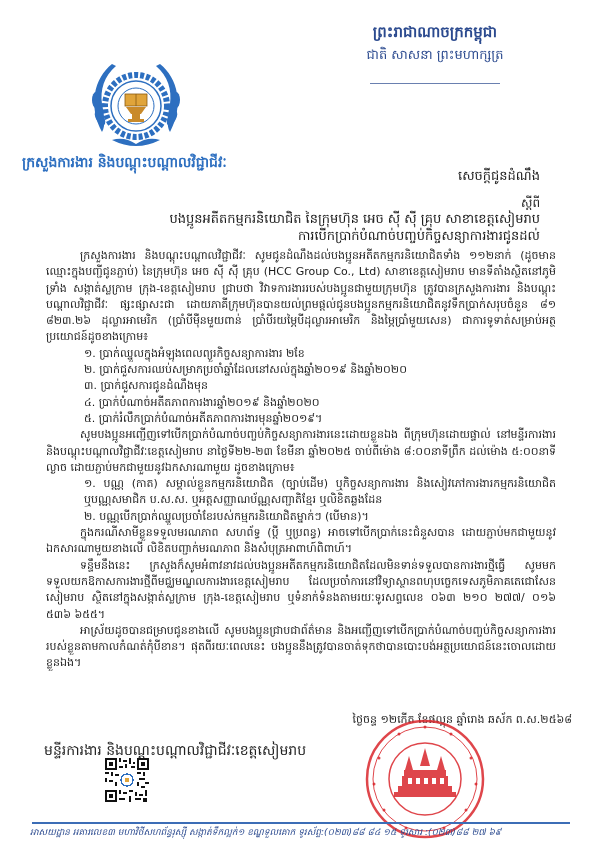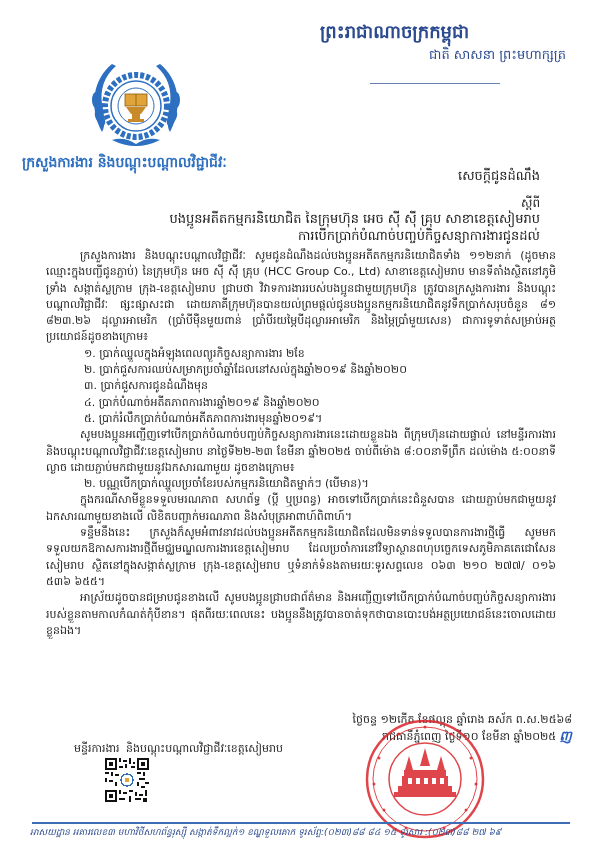--- a/index.html
+++ b/index.html
@@ -1,41 +1,41 @@
 <!DOCTYPE html>
 <html><head>
 <meta charset="utf-8">
 <style>
   html, body { margin:0; padding:0; background:#ffffff; }
   body { width:600px; height:848px; position:relative; overflow:hidden;
          font-family: "DejaVu Sans", sans-serif; color:#1a1a1a; }
   .abs { position:absolute; }
-  .kingdom { left:320px; top:22px; width:230px; text-align:left; color:#2b4a8f;
-             font-weight:bold; font-size:18px; line-height:20px; white-space:nowrap; }
-  .motto { left:336px; top:46px; width:230px; text-align:right; color:#2b4a8f;
+  .kingdom { left:320px; top:22px; width:230px; text-align:center; color:#2b4a8f;
+             font-weight:bold; font-size:15px; line-height:20px; white-space:nowrap; }
+  .motto { left:320px; top:46px; width:230px; text-align:center; color:#2b4a8f;
            font-size:13px; line-height:18px; white-space:nowrap; }
   .motto-rule { left:370px; top:83px; width:130px; height:1px; background:#2b4a8f; opacity:.7; }
   .logo { left:82px; top:56px; width:108px; height:100px; }
   .ministry { left:22px; top:153px; color:#2d6fc0; font-weight:bold; font-size:14px;
               line-height:18px; white-space:nowrap; }
   .title-block { left:60px; top:168px; width:480px; text-align:right; font-weight:normal;
                  color:#1a1a1a; }
   .title-block div { white-space:nowrap; }
   .t1 { font-size:13px; line-height:16px; }
   .t2 { font-size:12px; line-height:14px;margin-top:12px; }
   .t3 { font-size:13px; line-height:17px; }
   .body { left:46px; width:510px; font-size:11px; line-height:16.3px; text-align:justify; }
   .body p { margin:0; }
   .indent { text-indent:34px; }
   .list { margin:0; padding:0; list-style:none; }
   .list li { padding-left:38px; line-height:16.3px; }
   .b { font-weight:normal; }
   .date-block { left:332px; top:712px; width:240px; text-align:right; font-size:11px; line-height:16px; }
   .sig-mark { color:#2b5fc4; font-style:italic; font-weight:bold; font-size:13px; }
-  .dept { left:74px; top:741px; font-size:11px; white-space:nowrap; color:#222;font-family:Liberation Mono, monospace; }
+  .dept { left:44px; top:741px; font-size:14px; white-space:nowrap; color:#222; }
   .qr { left:105px; top:758px; width:44px; height:44px; }
   .seal { left:364px; top:718px; width:122px; height:122px; }
   .footer-rule { left:32px; top:822px; width:538px; height:1.5px; background:#3c6db6; }
   .footer { left:30px; top:826px; width:540px; text-align:left; font-size:9px; font-style:italic;
             color:#2b4a8f; white-space:nowrap; }
 </style>
 </head>
 <body>
 
 <div class="abs kingdom">ព្រះរាជាណាចក្រកម្ពុជា</div>
@@ -85,33 +85,30 @@
     <li>១. ប្រាក់ឈ្នួលក្នុងអំឡុងពេលព្យួរកិច្ចសន្យាការងារ ២ខែ</li>
     <li>២. ប្រាក់ជួសការឈប់សម្រាកប្រចាំឆ្នាំដែលនៅសល់ក្នុងឆ្នាំ២០១៩ និងឆ្នាំ២០២០</li>
     <li>៣. ប្រាក់ជួសការជូនដំណឹងមុន</li>
     <li>៤. ប្រាក់បំណាច់អតីតភាពការងារឆ្នាំ២០១៩ និងឆ្នាំ២០២០</li>
     <li>៥. ប្រាក់រំលឹកប្រាក់បំណាច់អតីតភាពការងារមុនឆ្នាំ២០១៩។</li>
   </ul>
   <p class="indent">
     <span>សូមបងប្អូនអញ្ជើញទៅបើកប្រាក់បំណាច់បញ្ចប់កិច្ចសន្យាការងារនេះដោយខ្លួនឯង ពីក្រុមហ៊ុនដោយផ្ទាល់ </span><span class="b">នៅមន្ទីរការងារ និងបណ្តុះបណ្តាលវិជ្ជាជីវៈខេត្តសៀមរាប នាថ្ងៃទី២២-២៣ ខែមីនា ឆ្នាំ២០២៥ ចាប់ពីម៉ោង ៨:០០នាទីព្រឹក ដល់ម៉ោង ៥:០០នាទីល្ងាច</span><span> ដោយភ្ជាប់មកជាមួយនូវឯកសារណាមួយ ដូចខាងក្រោម៖</span>
   </p>
   <ul class="list">
+    <li>១. បណ្ណ (កាត) សម្គាល់ខ្លួនកម្មករនិយោជិត (ច្បាប់ដើម) ឬកិច្ចសន្យាការងារ និងសៀវភៅការងារកម្មករនិយោជិត ឬបណ្ណសមាជិក ប.ស.ស. ឬអត្តសញ្ញាណប័ណ្ណសញ្ជាតិខ្មែរ ឬលិខិតឆ្លងដែន</li>
     <li>២. បណ្ណបើកប្រាក់ឈ្នួលប្រចាំខែរបស់កម្មករនិយោជិតម្នាក់ៗ (បើមាន)។</li>
   </ul>
   <p class="indent">ក្នុងករណីសាមីខ្លួនទទួលមរណភាព សហព័ទ្ធ (ប្តី ឬប្រពន្ធ) អាចទៅបើកប្រាក់នេះជំនួសបាន ដោយភ្ជាប់មកជាមួយនូវឯកសារណាមួយខាងលើ លិខិតបញ្ជាក់មរណភាព និងសំបុត្រអាពាហ៍ពិពាហ៍។</p>
   <p class="indent">ទន្ទឹមនឹងនេះ ក្រសួងក៏សូមអំពាវនាវដល់បងប្អូនអតីតកម្មករនិយោជិតដែលមិនទាន់ទទួលបានការងារថ្មីធ្វើ សូមមកទទួលយកឱកាសការងារថ្មីពីមជ្ឈមណ្ឌលការងារខេត្តសៀមរាប ដែលប្រចាំការនៅវិទ្យាស្ថានពហុបច្ចេកទេសភូមិភាគតេជោសែនសៀមរាប ស្ថិតនៅក្នុងសង្កាត់ស្លក្រាម ក្រុង-ខេត្តសៀមរាប ឬទំនាក់ទំនងតាមរយៈទូរសព្ទលេខ ០៦៣ ២១០ ២៧៧/ ០១៦ ៥៣៦ ៦៥៥។</p>
   <p class="indent">អាស្រ័យដូចបានជម្រាបជូនខាងលើ សូមបងប្អូនជ្រាបជាព័ត៌មាន និងអញ្ជើញទៅបើកប្រាក់បំណាច់បញ្ចប់កិច្ចសន្យាការងាររបស់ខ្លួនតាមកាលកំណត់កុំបីខាន។ ផុតពីរយៈពេលនេះ បងប្អូននឹងត្រូវបានចាត់ទុកថាបានបោះបង់អត្ថប្រយោជន៍នេះចោលដោយខ្លួនឯង។</p>
 </div>
 
 <div class="abs date-block">
   <div>ថ្ងៃចន្ទ ១២កើត ខែផល្គុន ឆ្នាំរោង ឆស័ក ព.ស.២៥៦៨</div>
-  <div>
-    <span>រាជធានីភ្នំពេញ ថ្ងៃទី១០ ខែមីនា ឆ្នាំ២០២៥</span>
-    <span class="sig-mark">ញ</span>
-  </div>
 </div>
 
 <div class="abs seal">
   <svg width="122" height="122" viewBox="0 0 122 122">
     <circle cx="61" cy="61" r="58" fill="none" stroke="#d9262c" stroke-width="2.5" opacity="0.85"></circle>
     <circle cx="61" cy="61" r="52" fill="none" stroke="#d9262c" stroke-width="1" opacity="0.85"></circle>
     <circle cx="61" cy="61" r="36" fill="none" stroke="#d9262c" stroke-width="1.5" opacity="0.85"></circle>
 
     <g fill="#d9262c" opacity="0.85">
       <path d="M61 30 L66 48 L56 48 Z"></path>

